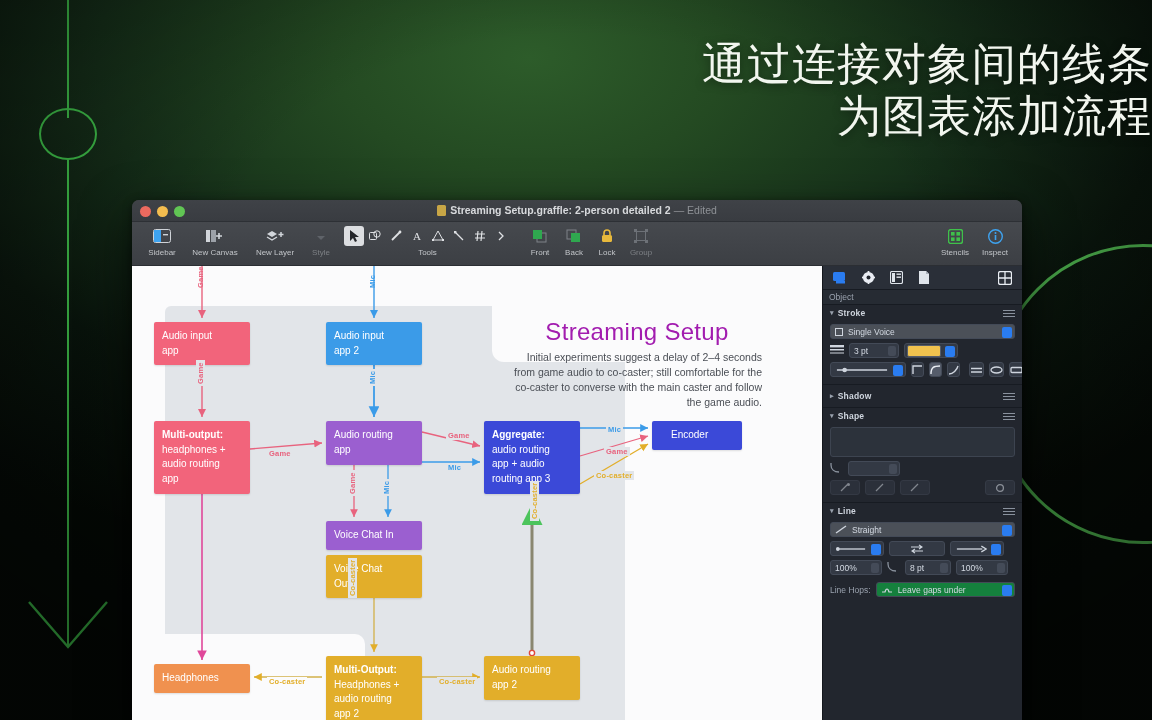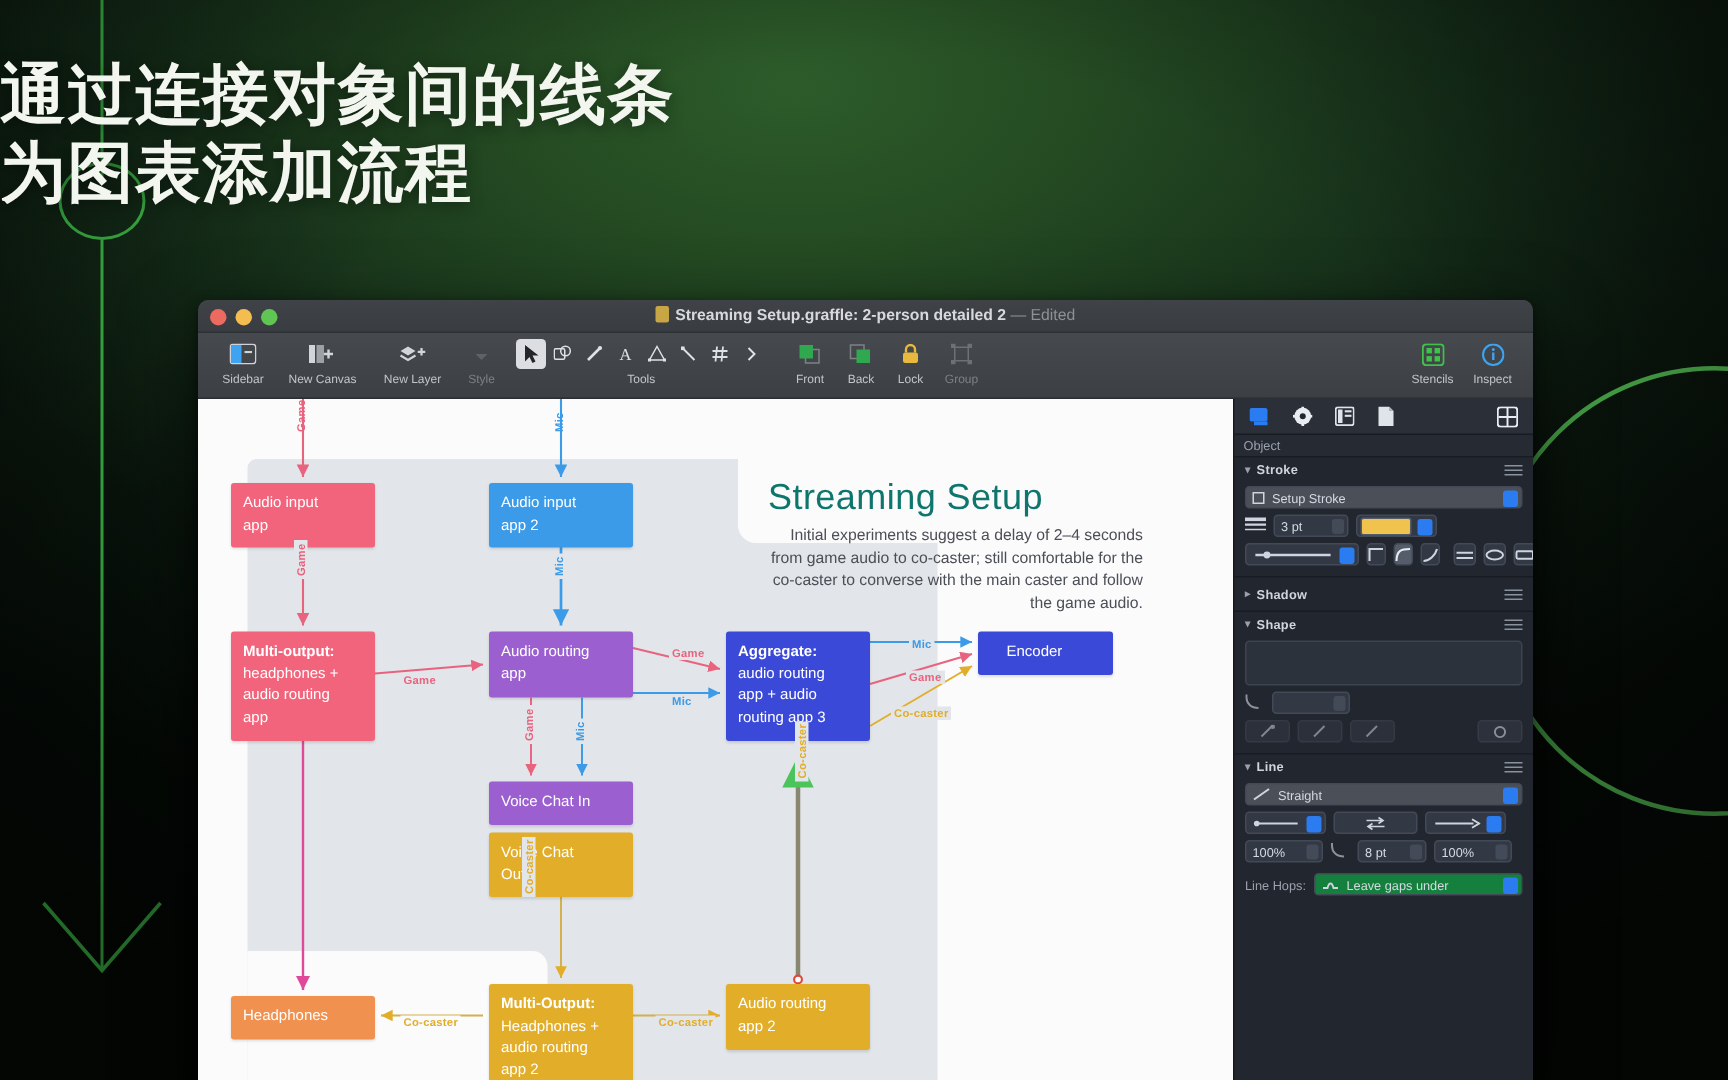--- a/index.html
+++ b/index.html
@@ -35,22 +35,22 @@
     opacity: .92;
   }
   .deco-vign {
     left: 0; top: 0; width: 1152px; height: 720px;
     background: radial-gradient(ellipse 760px 480px at 50% 35%, rgba(0,0,0,0) 45%, rgba(0,0,0,.45) 100%);
   }
 
   
   #headline {
     position: absolute; left: 0; top: 38px; width: 1152px;
-    text-align: left; color: #f2f6ef;
-    font-size: 44px; line-height: 52px; font-weight: 700;
+    text-align: right; color: #f2f6ef;
+    font-size: 44px; line-height: 52px; font-weight: 400;
     letter-spacing: 1px;
     text-shadow: 0 2px 10px rgba(0,0,0,.45);
   }
   #headline .l2 { display: block; }
 
   
   #window {
     position: absolute; left: 132px; top: 200px;
     width: 890px; height: 524px;
     background: #3a3d42;
@@ -118,22 +118,22 @@
   .white-cut {
     position: absolute; left: 33px; top: 368px; width: 200px; height: 110px;
     background: #fbfbfc; border-radius: 0 10px 0 0;
   }
   .white-note {
     position: absolute; left: 360px; top: 0px; width: 290px; height: 96px;
     background: #fbfbfc; border-radius: 0 0 0 12px;
   }
 
   .ctitle {
-    position: absolute; left: 380px; top: 52px; width: 250px; text-align: left;
-    font-size: 24px; color: #0f766e; font-weight: 400; letter-spacing: .3px;
+    position: absolute; left: 380px; top: 52px; width: 250px; text-align: center;
+    font-size: 24px; color: #a21caf; font-weight: 400; letter-spacing: .3px;
   }
   .cdesc {
     position: absolute; left: 374px; top: 84px; width: 256px; text-align: right;
     font-size: 10.5px; line-height: 15px; color: #4b4f56;
   }
 
   
   .node {
     position: absolute; border-radius: 2px; color: #fff;
     font-size: 10px; line-height: 14.5px; padding: 7px 8px;
@@ -591,21 +591,21 @@
             <span>Stroke</span>
             <span class="burger">
                 <i></i>
                 <i></i>
                 <i></i>
               </span>
           </div>
           <div class="sec-body">
             <div class="ctl wide popup" style="background:#4b5058">
               <span style="display:inline-block;width:8px;height:8px;border:1px solid #cfd5de;margin-right:5px"></span>
-              <span>Setup Stroke</span>
+              <span>Single Voice</span>
             </div>
             <div class="row">
               <span>
                 <svg width="14" height="12" viewBox="0 0 14 12">
                     <rect x="0" y="1" width="14" height="2.4" fill="#cfd5de"></rect>
                     <rect x="0" y="5" width="14" height="1.5" fill="#cfd5de"></rect>
                     <rect x="0" y="8.5" width="14" height="1" fill="#cfd5de"></rect>
                   </svg>
               </span>
               <div class="ctl stepper" style="width:50px">

